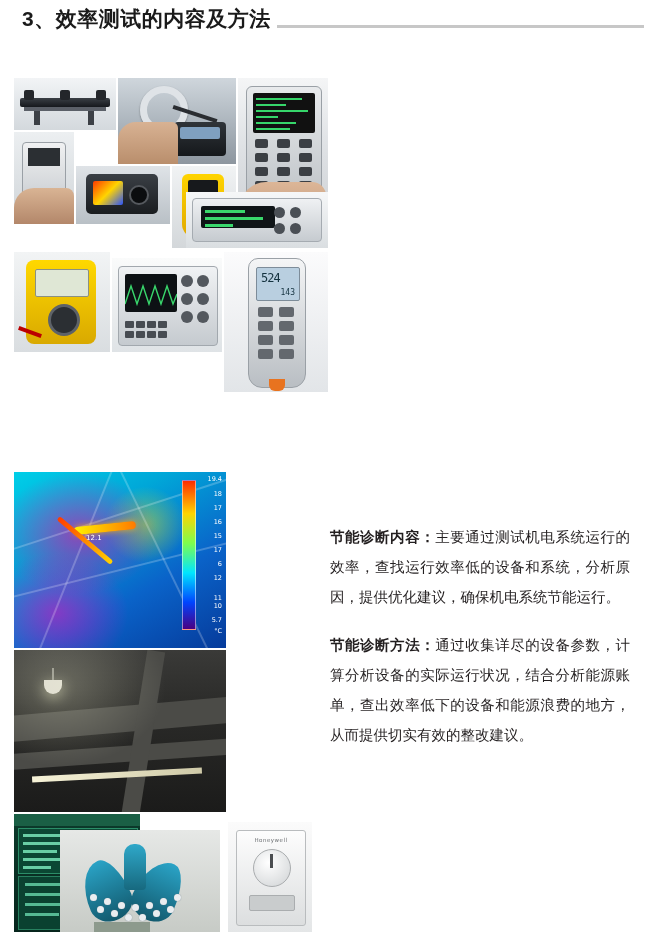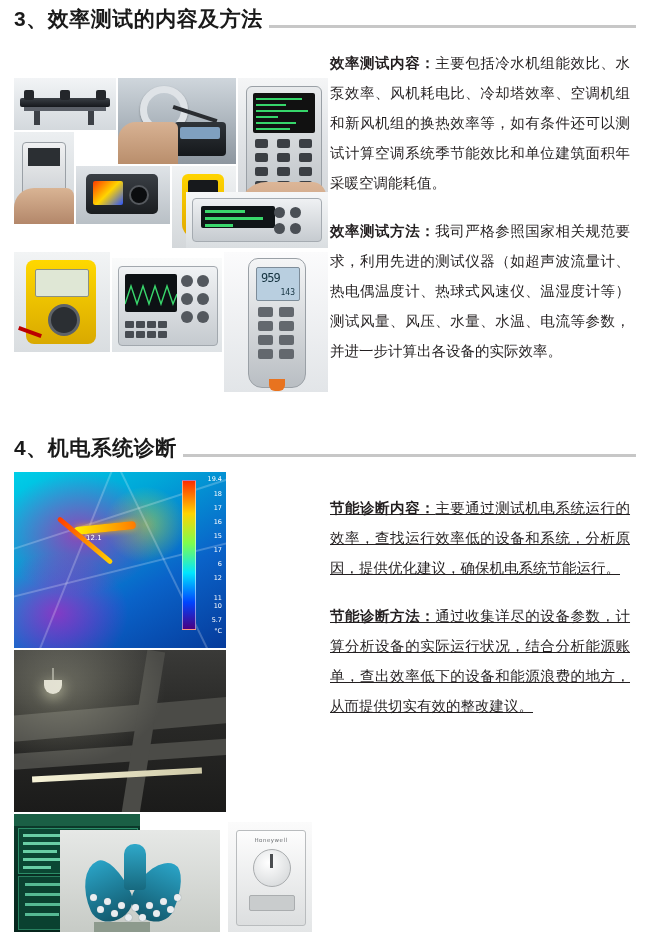--- a/index.html
+++ b/index.html
@@ -39,21 +39,21 @@
     padding-bottom: 3px;
     font-family: "Liberation Sans", "DejaVu Sans", sans-serif;
   }
   .section-head .hrule {
     flex: 1;
     height: 3px;
     background: #c7c7c7;
     margin-left: 6px;
     margin-bottom: 4px;
   }
-  #head1 { top: 8px; }
+  #head1 { top: 8px; margin-left: 8px; }
   #head2 { top: 437px; }
 
   
   .textcol {
     position: absolute;
     width: 300px;
     left: 330px;
   }
   .para {
     font-size: 14.5px;
@@ -61,21 +61,21 @@
     text-align: justify;
     text-justify: inter-ideograph;
     color: #231f20;
     margin: 0 0 18px 0;
     font-family: "Liberation Serif", "DejaVu Serif", serif;
   }
   .para b {
     font-weight: bold;
   }
   #text1 { top: 48px; }
-  #text2 { top: 493px; text-decoration: underline; }
+  #text2 { top: 522px; }
 
   
   .imgwrap {
     position: absolute;
     overflow: hidden;
     background: #e9e9e9;
   }
 
   
   .ph {
@@ -685,47 +685,39 @@
         </div>
       </div>
     </div>
   </div>
 
   <div class="imgwrap" id="s1k">
     <div class="ph">
       <div class="bg"></div>
       <div class="dev">
         <div class="scr">
-          <div class="big">959</div>
+          <div class="big">524</div>
           <div class="sm">143</div>
         </div>
         <div class="pad">
           <span style="left:0;top:0"></span>
             <span style="left:21px;top:0"></span>
           <span style="left:0;top:14px"></span>
             <span style="left:21px;top:14px"></span>
           <span style="left:0;top:28px"></span>
             <span style="left:21px;top:28px"></span>
           <span style="left:0;top:42px"></span>
             <span style="left:21px;top:42px"></span>
         </div>
         <div class="tip"></div>
       </div>
     </div>
   </div>
 
-  <div class="textcol" id="text1">
-    <p class="para"><b>效率测试内容：</b><span>主要包括冷水机组能效比、水泵效率、风机耗电比、冷却塔效率、空调机组和新风机组的换热效率等，如有条件还可以测试计算空调系统季节能效比和单位建筑面积年采暖空调能耗值。</span></p>
-    <p class="para"><b>效率测试方法：</b><span>我司严格参照国家相关规范要求，利用先进的测试仪器（如超声波流量计、热电偶温度计、热球式风速仪、温湿度计等）测试风量、风压、水量、水温、电流等参数，并进一步计算出各设备的实际效率。</span></p>
-  </div>
-
-  <div class="section-head" id="head2">
-    <div class="htext">4、机电系统诊断</div>
-    <div class="hrule"></div>
-  </div>
+
 
   <div class="imgwrap" id="s2a">
     <div class="ph">
       <div class="bg"></div>
       <div class="diag" style="left:-20px;top:40px;width:260px;height:2px;transform:rotate(-18deg)"></div>
       <div class="diag" style="left:-20px;top:96px;width:260px;height:2px;transform:rotate(-14deg)"></div>
       <div class="diag" style="left:60px;top:-20px;width:2px;height:220px;transform:rotate(22deg)"></div>
       <div class="diag" style="left:150px;top:-20px;width:2px;height:220px;transform:rotate(-26deg)"></div>
       <div class="hot"></div>
       <div class="hot2"></div>

